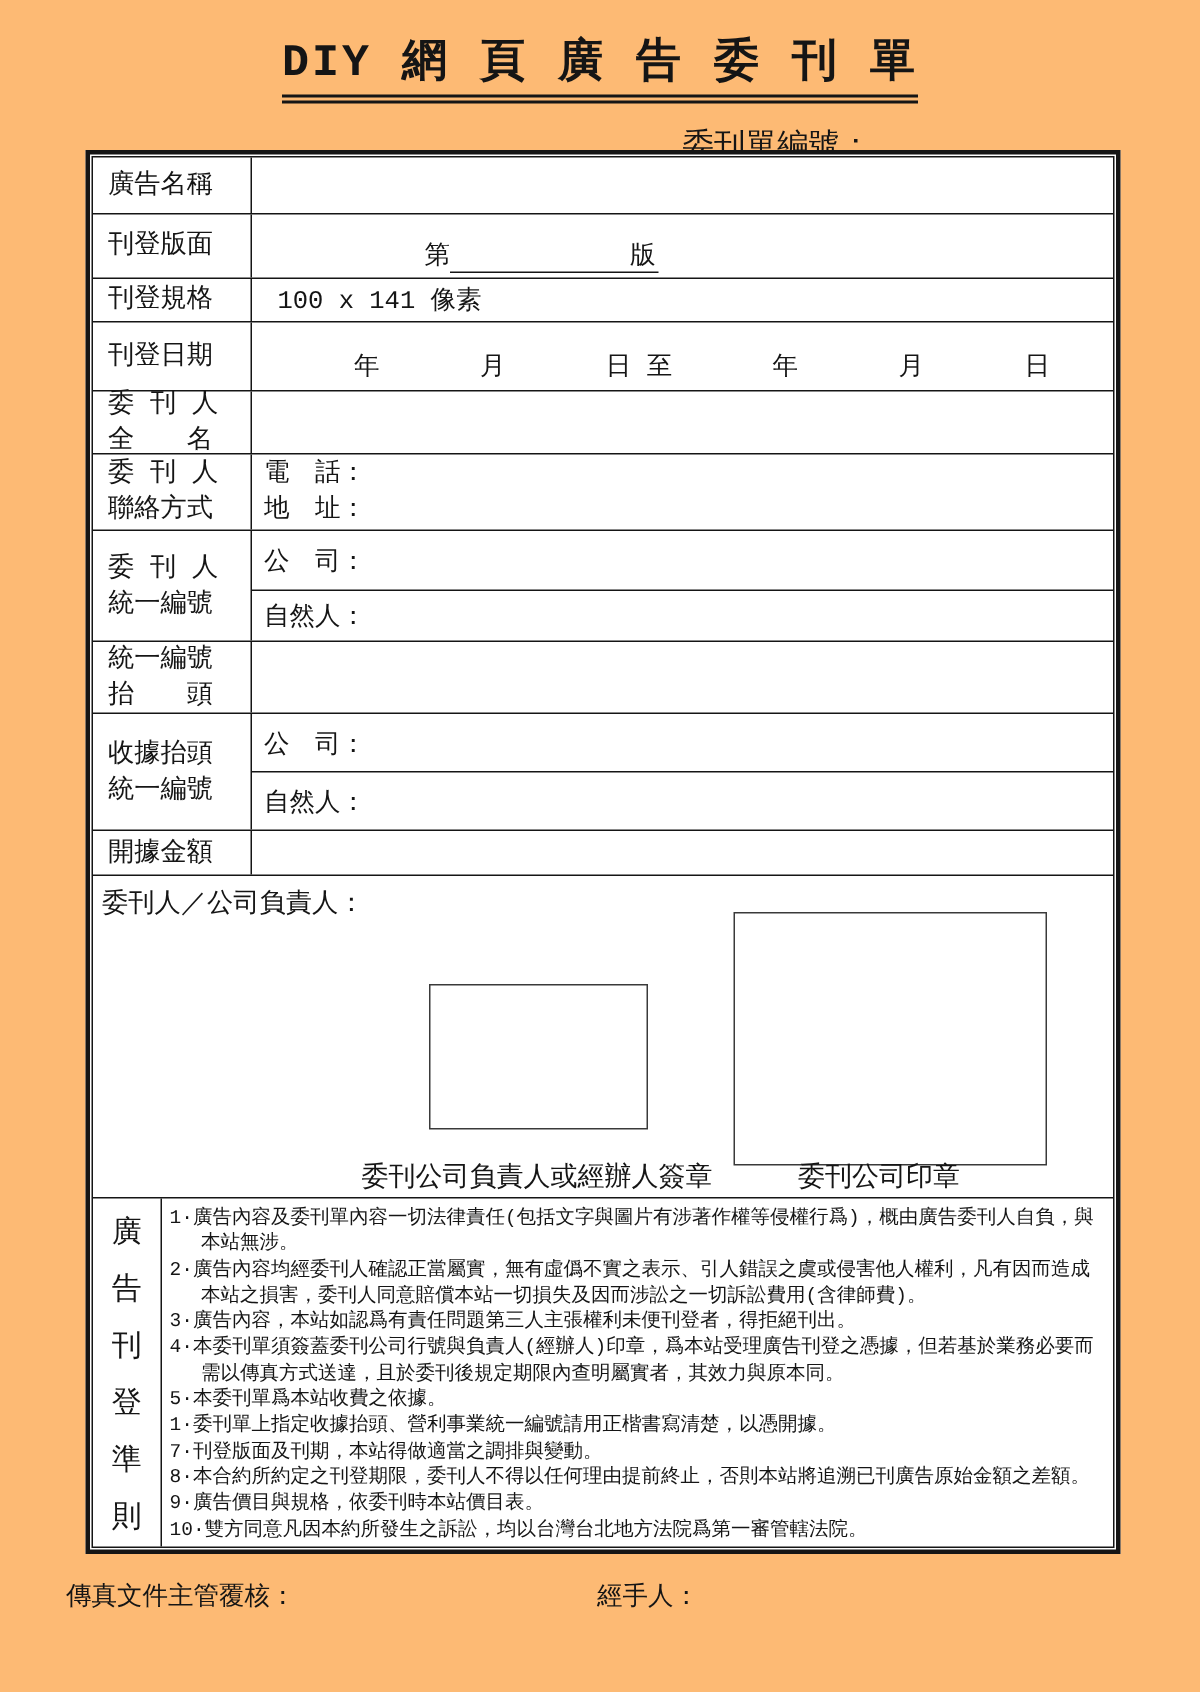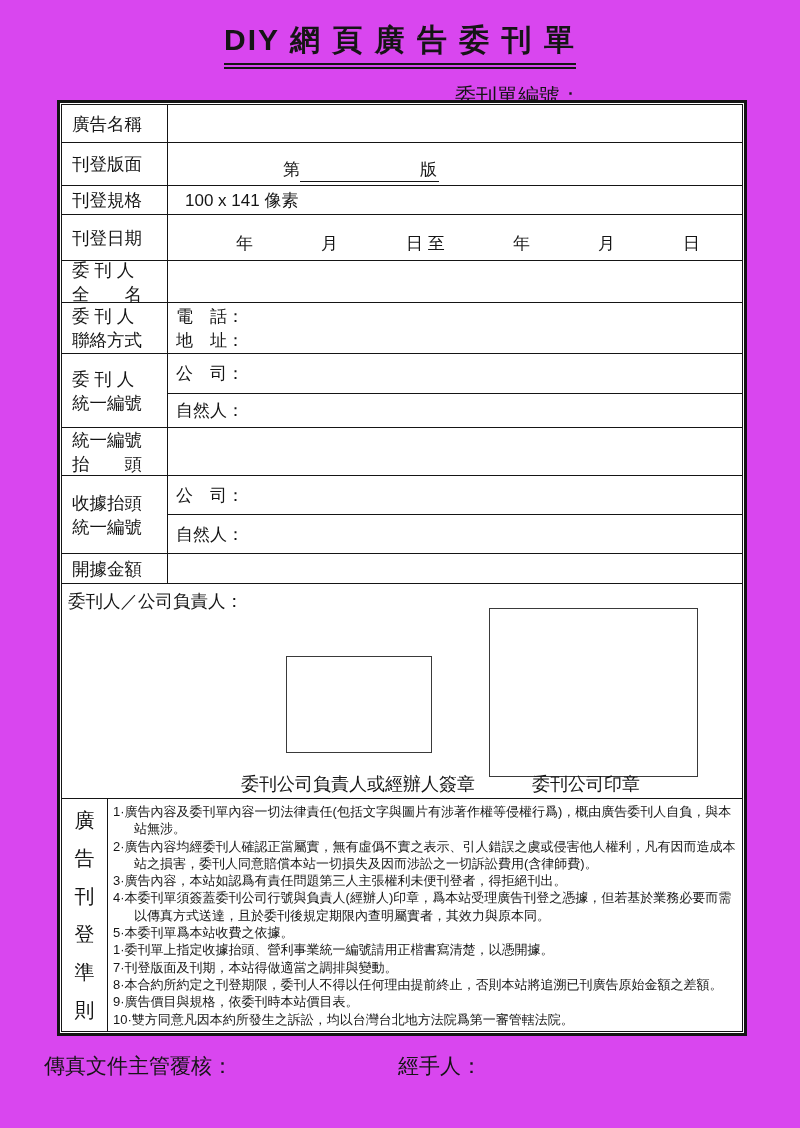--- a/index.html
+++ b/index.html
@@ -1,19 +1,19 @@
 <!DOCTYPE html>
 <html><head>
 <meta charset="utf-8">
 <style>
   * { margin:0; padding:0; box-sizing:border-box; }
   body { background:#ffffff; }
   .page {
-    position:relative; width:800px; height:1128px; background:#d946ef;
-    color:#151515; font-family:Liberation Sans, sans-serif;
+    position:relative; width:800px; height:1128px; background:#fdba74;
+    color:#151515; font-family:Liberation Mono, monospace;
     overflow:hidden;
   }
   
   .title-wrap { text-align:center; padding-top:20px; }
   .title-outer { display:inline-block; border-bottom:2px solid #151515; padding-bottom:2px; }
   .title-inner {
     display:inline-block; border-bottom:2px solid #151515; padding-bottom:2px;
     font-size:30px; font-weight:bold; letter-spacing:2px; white-space:pre;
   }
   
@@ -77,21 +77,21 @@
   
   .terms-row { display:flex; height:232px; }
   .terms-label {
     width:46px; flex:0 0 46px; border-right:1px solid #151515;
     display:flex; flex-direction:column; align-items:center; justify-content:center;
     gap:11px; font-size:20px; padding:4px 0;
   }
   .terms-content { flex:1; padding:4px 5px 2px 5px; font-size:13px; line-height:17.3px; }
   .term { padding-left:21px; text-indent:-21px; }
   
-  .foot { position:absolute; top:1052px; left:0; width:100%; height:30px; font-size:21px; }
+  .foot { position:absolute; top:1052px; left:0; width:100%; height:30px; font-size:17px; }
   .foot-review { position:absolute; left:44px; }
   .foot-handler { position:absolute; left:398px; }
 </style>
 </head>
 <body>
 
 <div class="page">
 
   <div class="title-wrap">
     <span class="title-outer">

